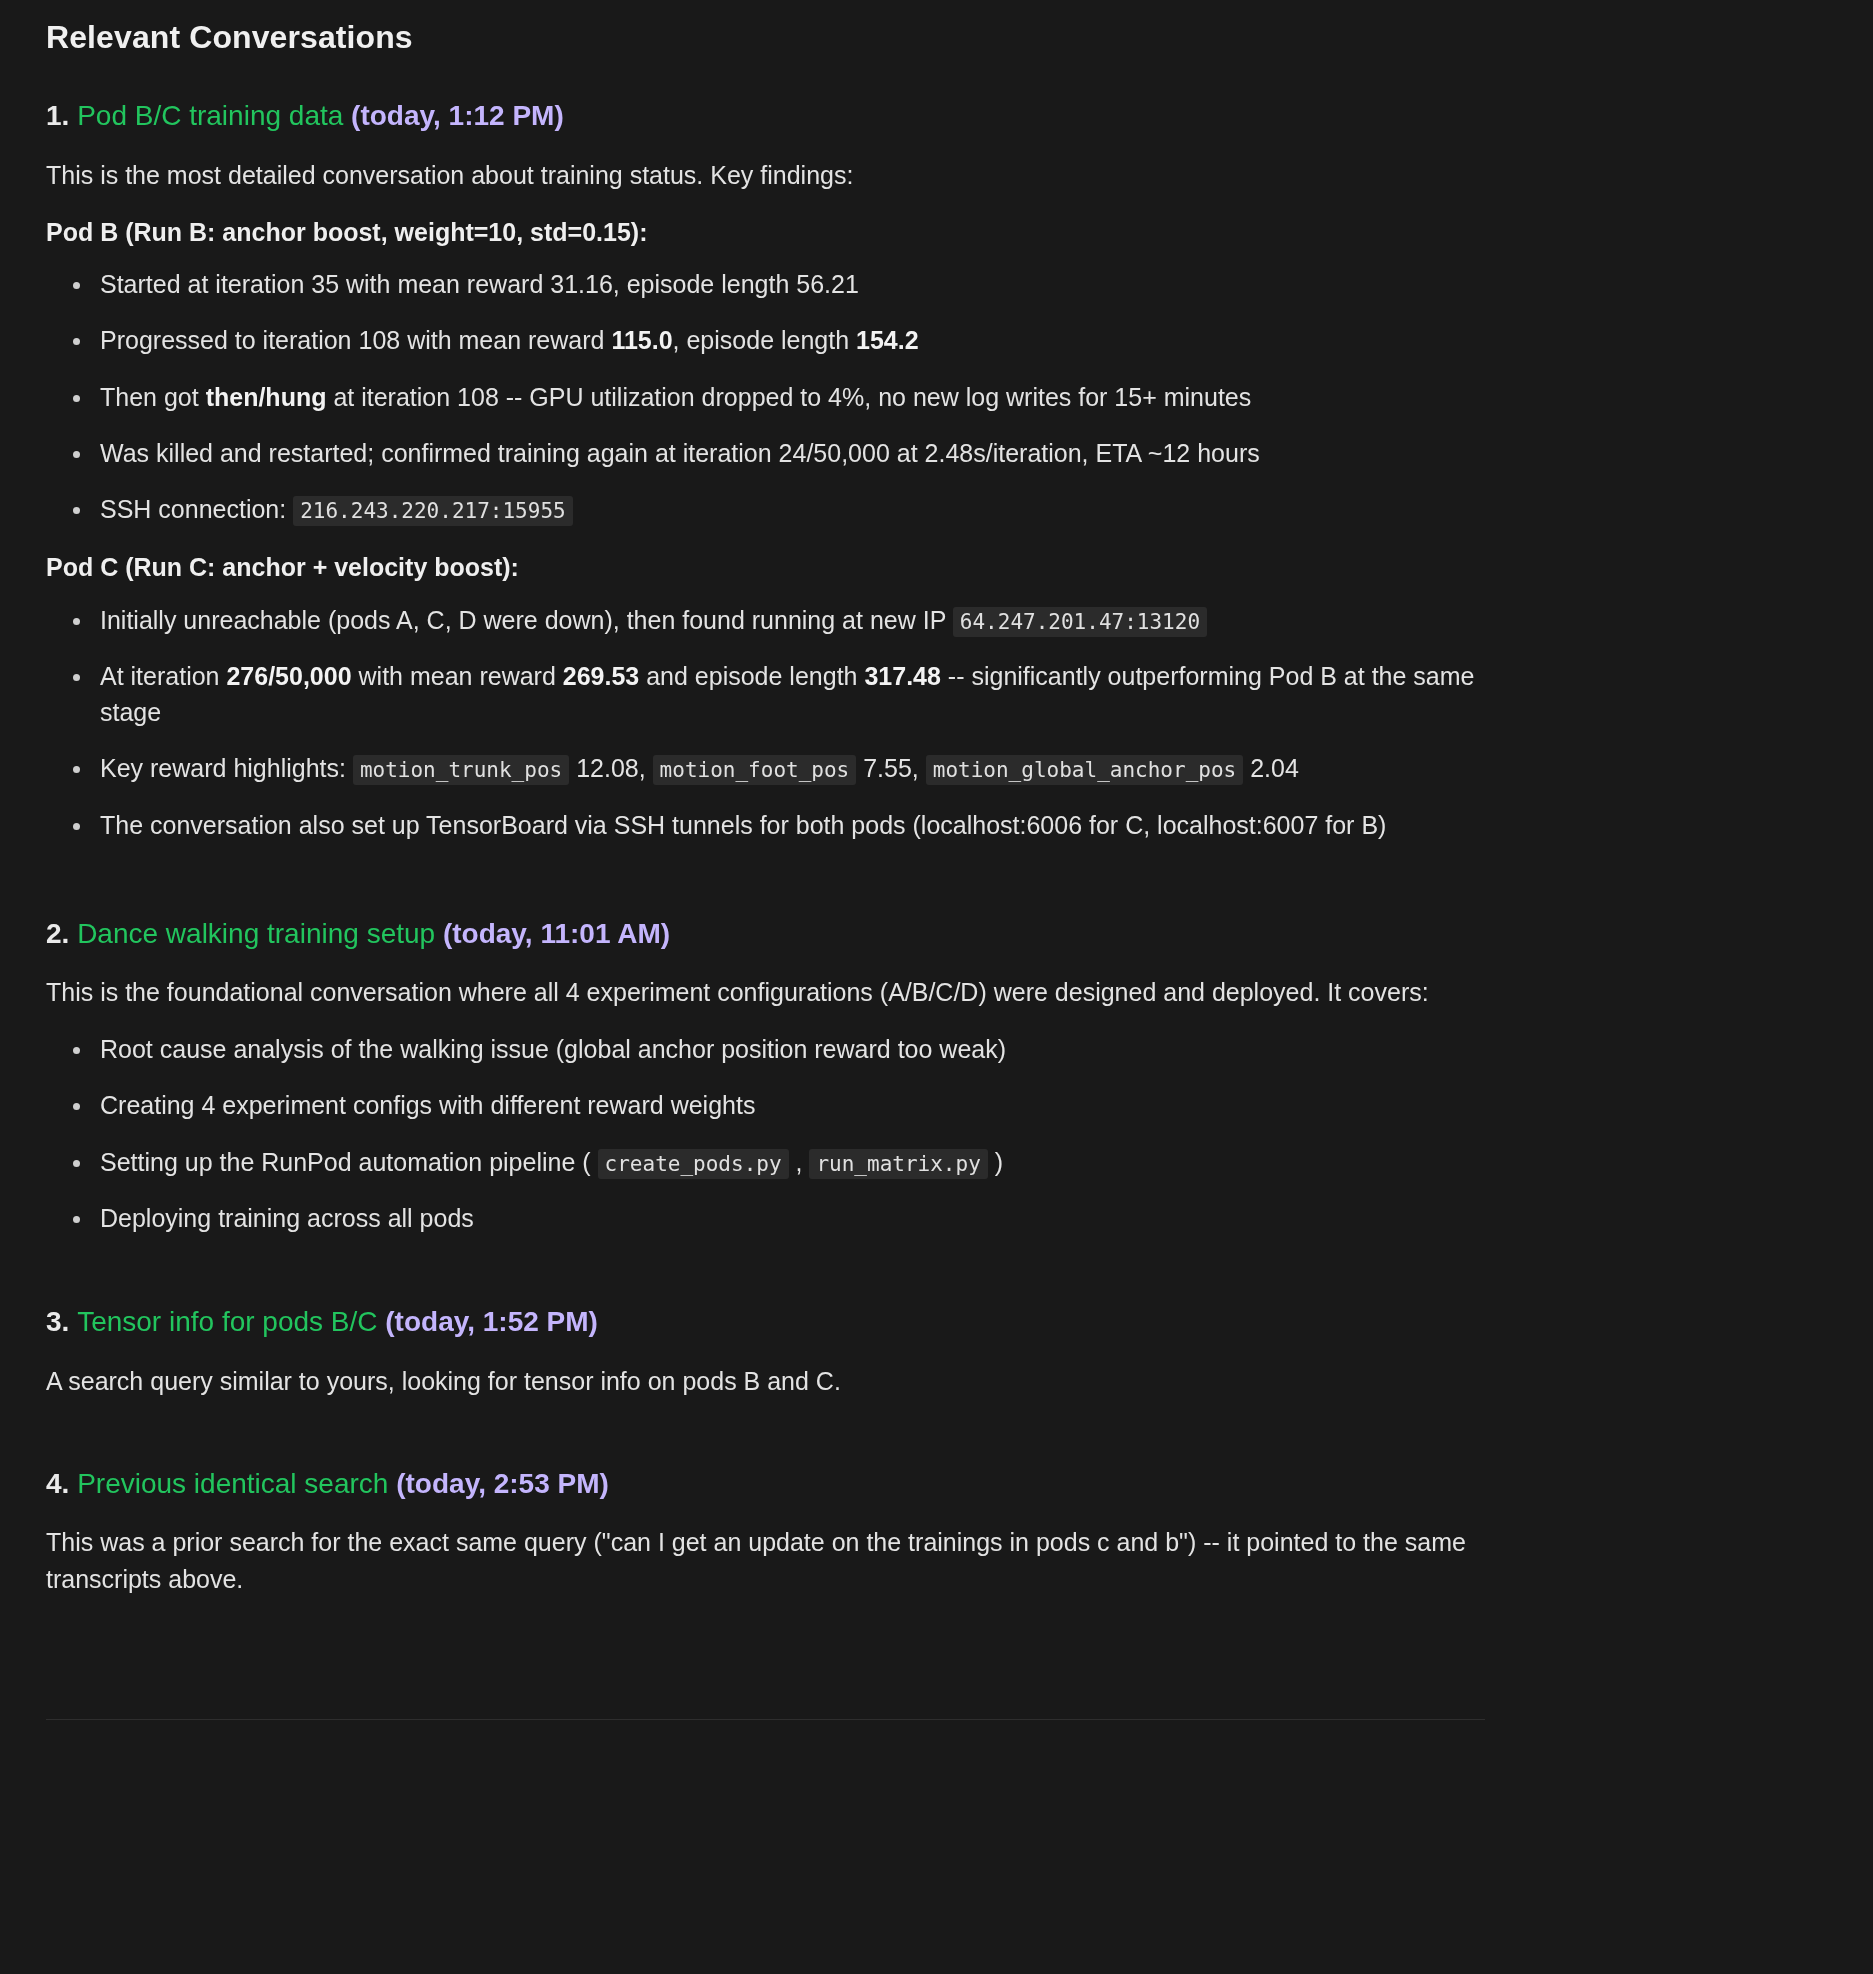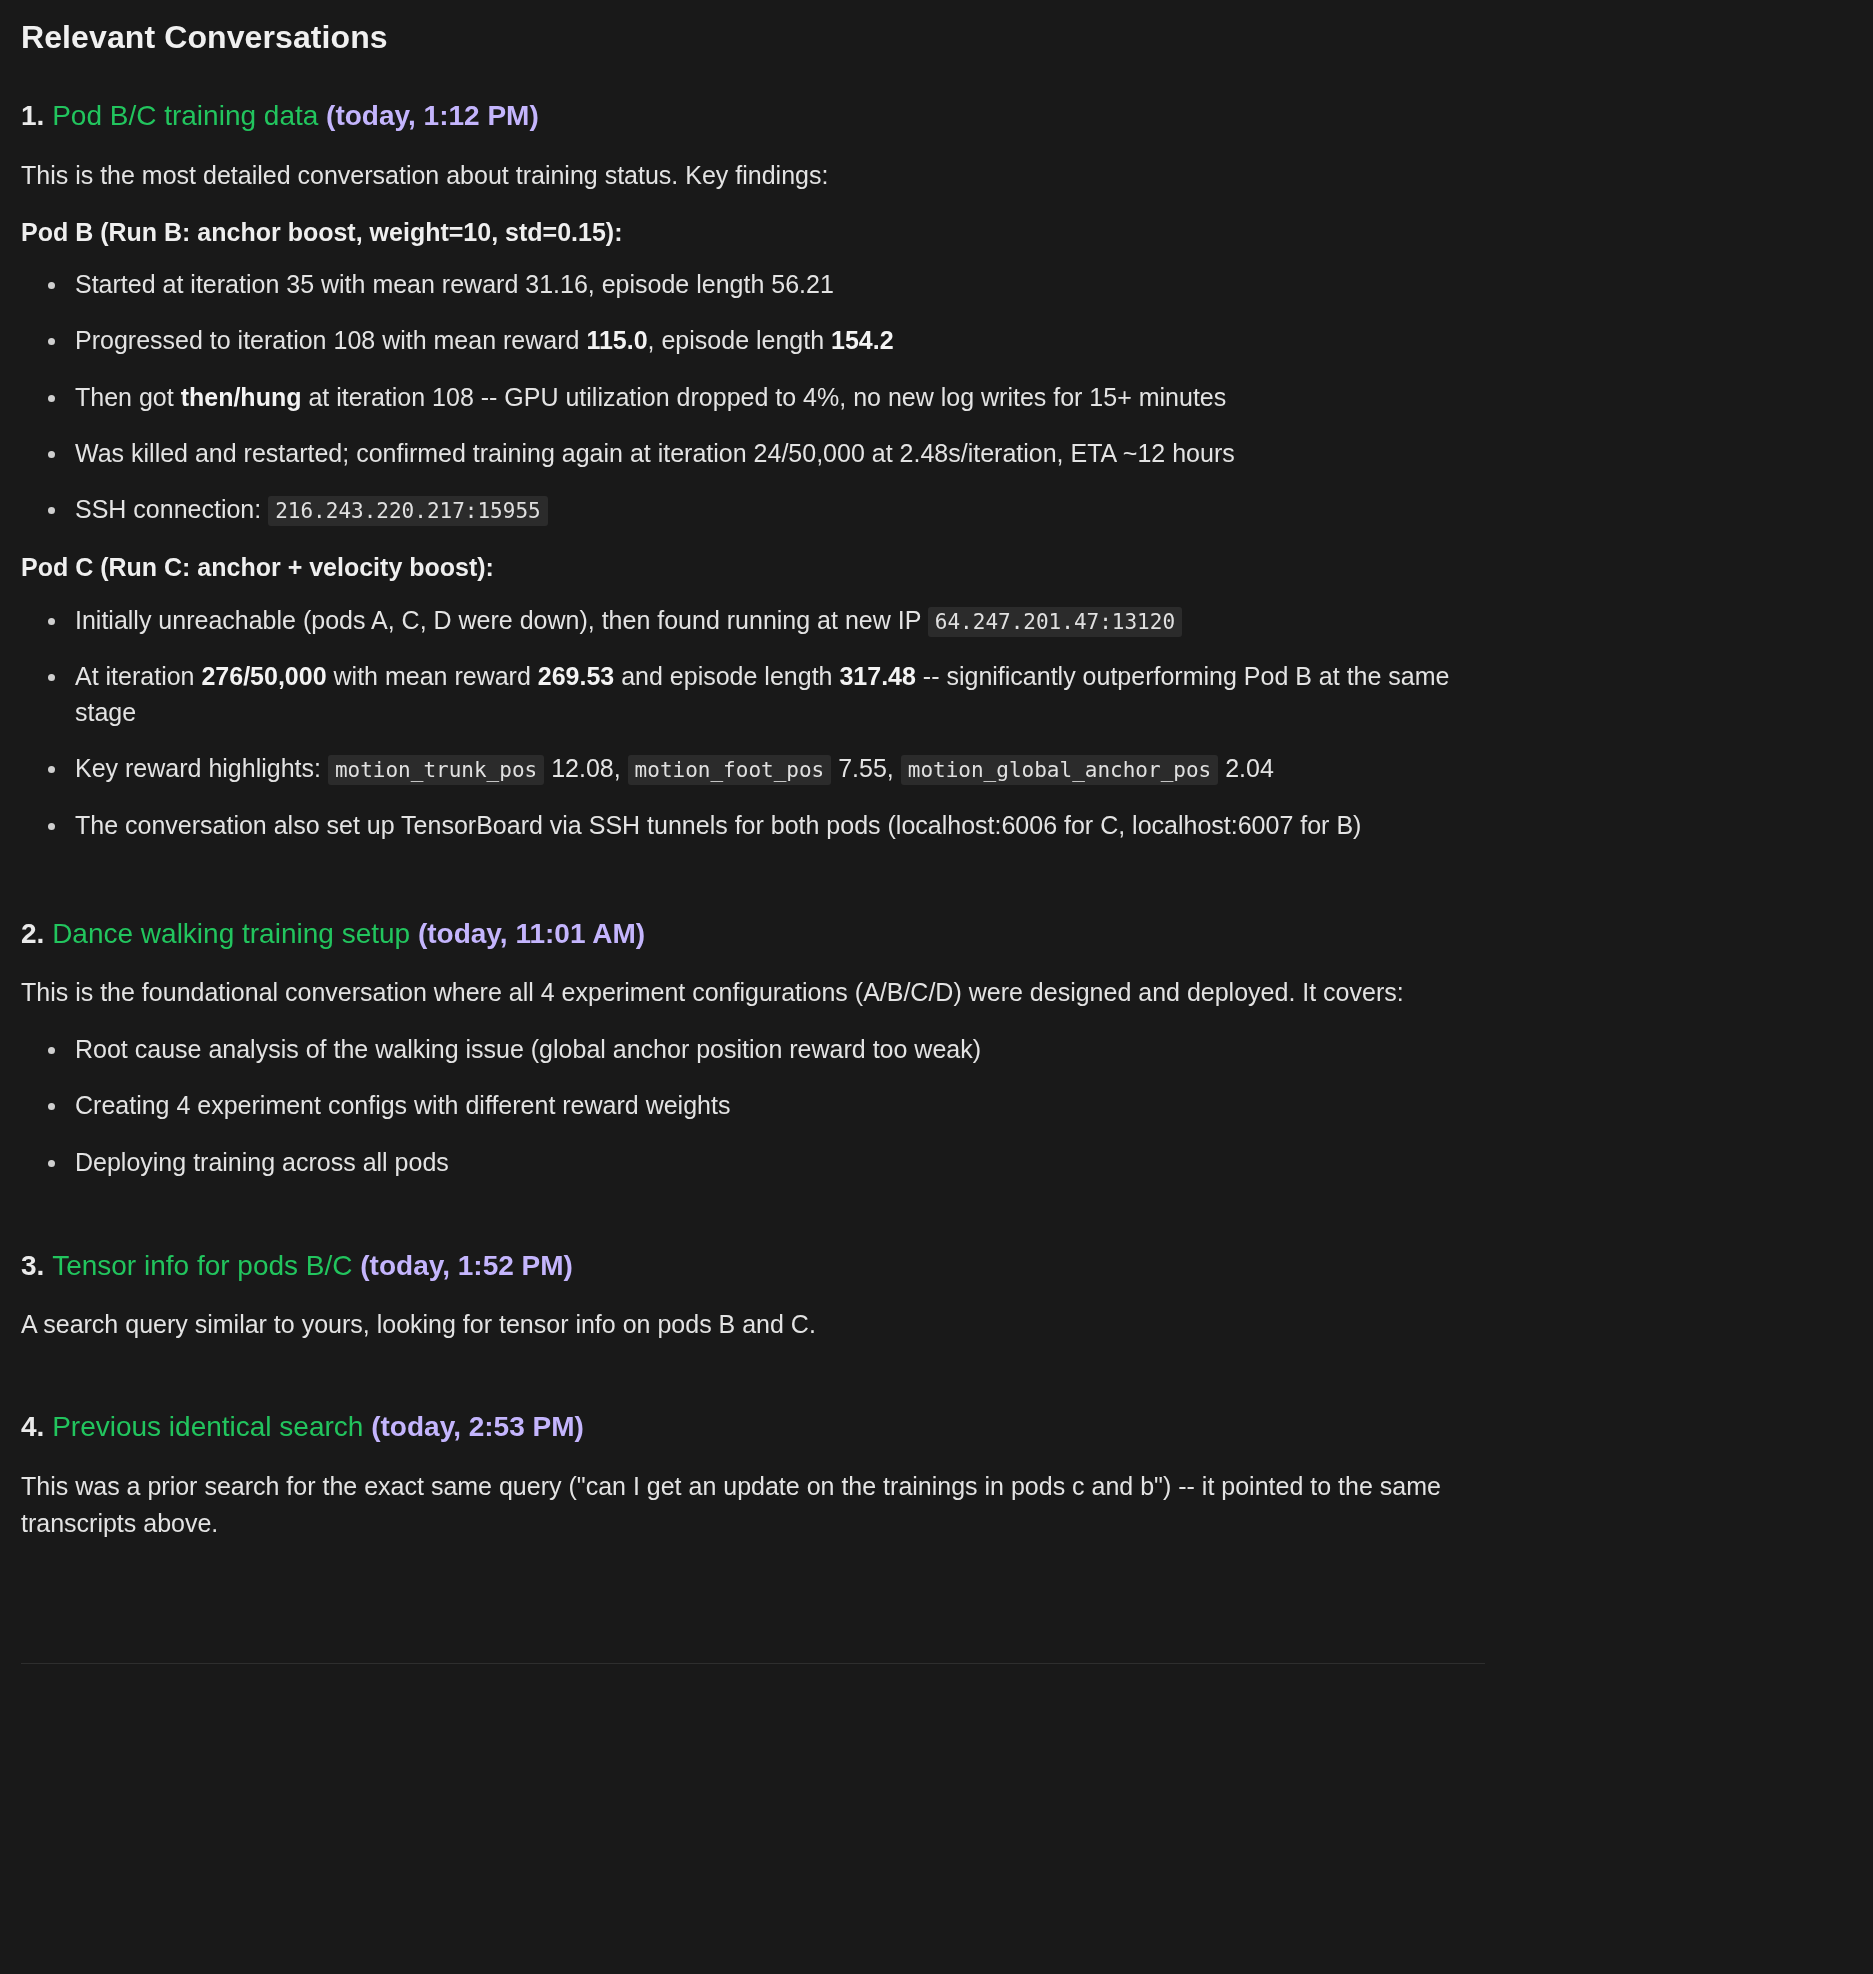--- a/index.html
+++ b/index.html
@@ -11,21 +11,21 @@
     width: 1873px;
     min-height: 1974px;
     font-family: "Liberation Sans", sans-serif;
     color: #e6e6e6;
     -webkit-font-smoothing: antialiased;
   }
   .page {
     box-sizing: border-box;
     width: 1525px;
     min-height: 1974px;
-    padding: 18px 40px 0 21px;
+    padding: 18px 40px 0 46px;
     position: relative;
     border-radius: 24px;
   }
   h1.doc-title {
     font-size: 32px;
     font-weight: bold;
     letter-spacing: 0.1px;
     color: #f0f0f0;
     margin: 0 0 42px 0;
     line-height: 1.2;
@@ -140,20 +140,21 @@
           <li><span>The conversation also set up TensorBoard via SSH tunnels for both pods (localhost:6006 for C, localhost:6007 for B)</span></li>
         </ul>
         <div class="sec-gap-lg"></div>
       </div>
       <div class="section">
         <h2 class="sec-head"><span class="num">2.</span> <span class="conv-link">Dance walking training setup</span> <span class="meta">(today, 11:01 AM)</span></h2>
         <p class="para">This is the foundational conversation where all 4 experiment configurations (A/B/C/D) were designed and deployed. It covers:</p>
         <ul class="bullets">
           <li><span>Root cause analysis of the walking issue (global anchor position reward too weak)</span></li>
           <li><span>Creating 4 experiment configs with different reward weights</span></li>
+          <li><span>Setting up the RunPod automation pipeline ( </span><code class="code">create_pods.py</code><span> , </span><code class="code">run_matrix.py</code><span> )</span></li>
           <li><span>Deploying training across all pods</span></li>
         </ul>
         <div class="sec-gap"></div>
       </div>
       <div class="section">
         <h2 class="sec-head"><span class="num">3.</span> <span class="conv-link">Tensor info for pods B/C</span> <span class="meta">(today, 1:52 PM)</span></h2>
         <p class="para">A search query similar to yours, looking for tensor info on pods B and C.</p>
         <div class="sec-gap"></div>
       </div>
       <div class="section">

